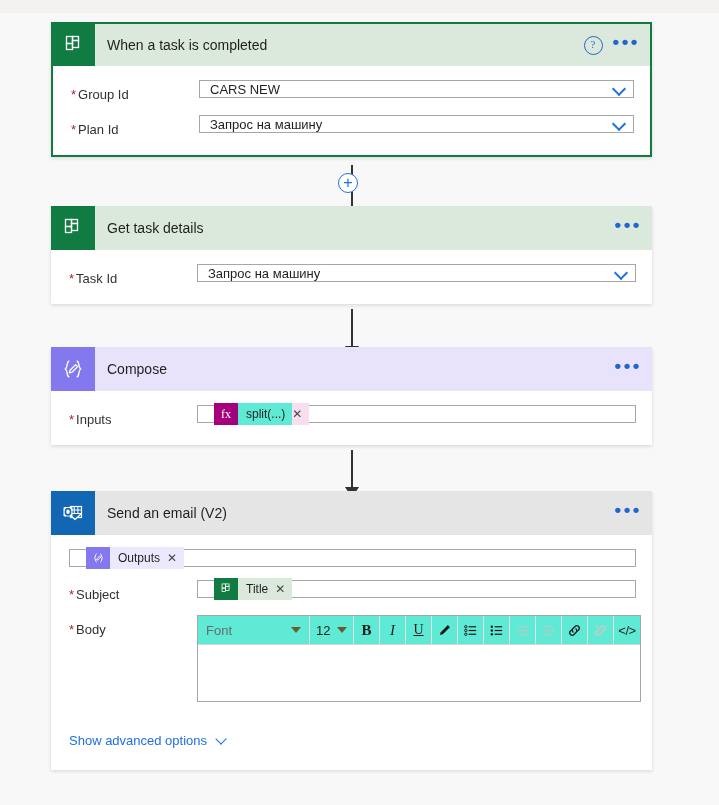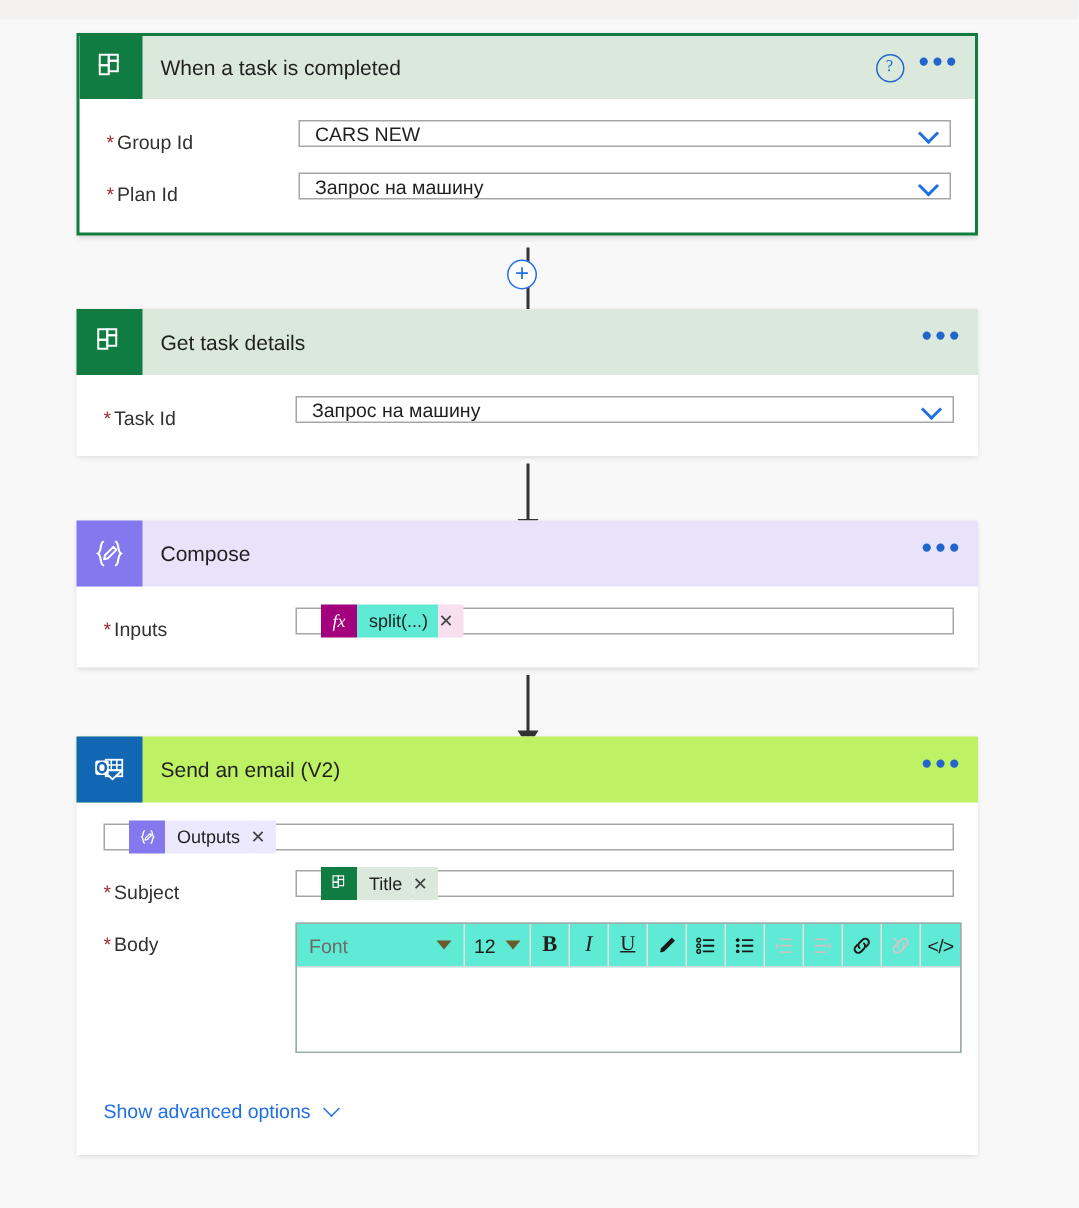--- a/index.html
+++ b/index.html
@@ -45,21 +45,21 @@
   }
   .card-header {
     display: flex;
     align-items: center;
     height: 44px;
     position: relative;
   }
   .card.selected .card-header { height: 42px; }
   .hdr-green  { background: #dbe9dd; }
   .hdr-purple { background: #e8e2fb; }
-  .hdr-blue   { background: #bef264; text-align: center; }
+  .hdr-blue   { background: #e5e5e5; text-align: center; }
 
   .card-icon {
     width: 44px;
     height: 44px;
     flex: 0 0 44px;
     display: flex;
     align-items: center;
     justify-content: center;
   }
   .card.selected .card-icon { width: 42px; height: 42px; flex-basis: 42px; }
@@ -157,21 +157,21 @@
   }
   .token-badge {
     width: 24px; height: 22px;
     display: flex;
     align-items: center;
     justify-content: center;
     color: #fff;
     font-size: 12px;
     flex: 0 0 24px;
   }
-  .tb-fx     { background: #a4007d; font-style: italic; font-family: "Liberation Serif", serif; }
+  .tb-fx     { background: #a4007d; font-family: "Liberation Serif", serif; }
   .tb-purple { background: #8378ee; }
   .tb-green  { background: #107c41; }
   .token-text {
     padding: 0 7px 0 8px;
     height: 22px;
     line-height: 22px;
     color: #201f1e;
     white-space: nowrap;
   }
   .tt-pink   { background: #5eead4; }

